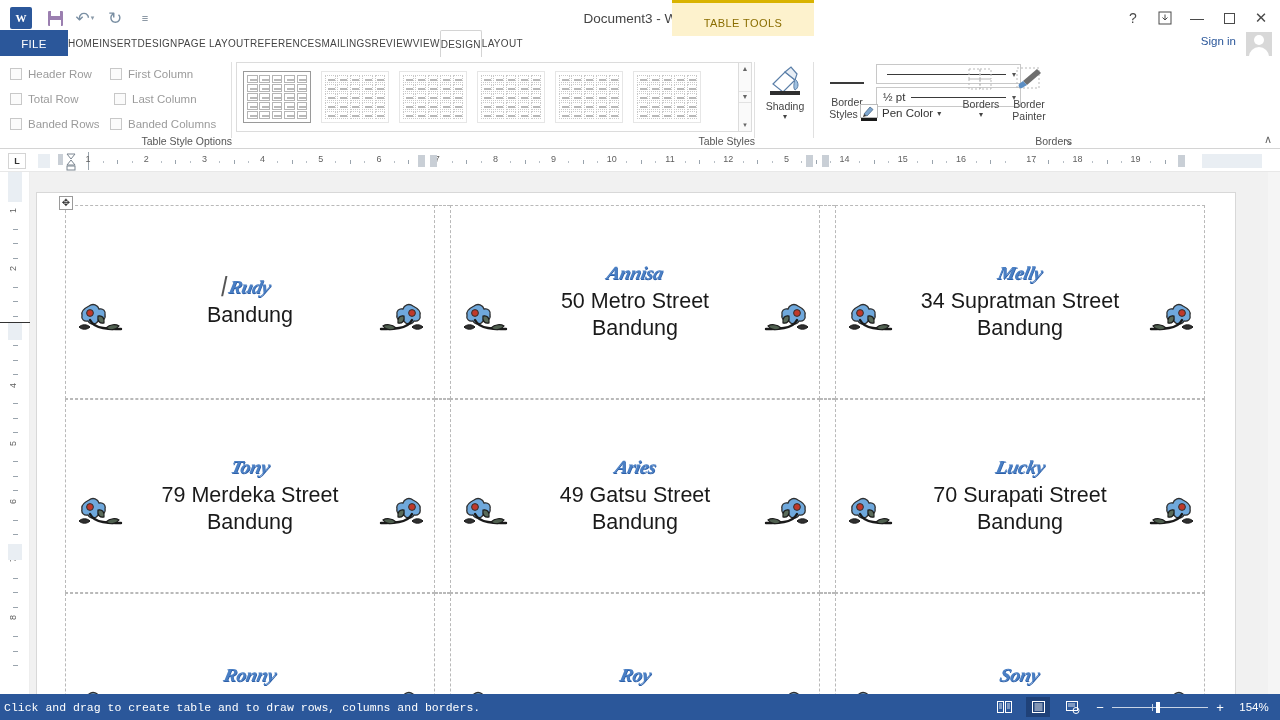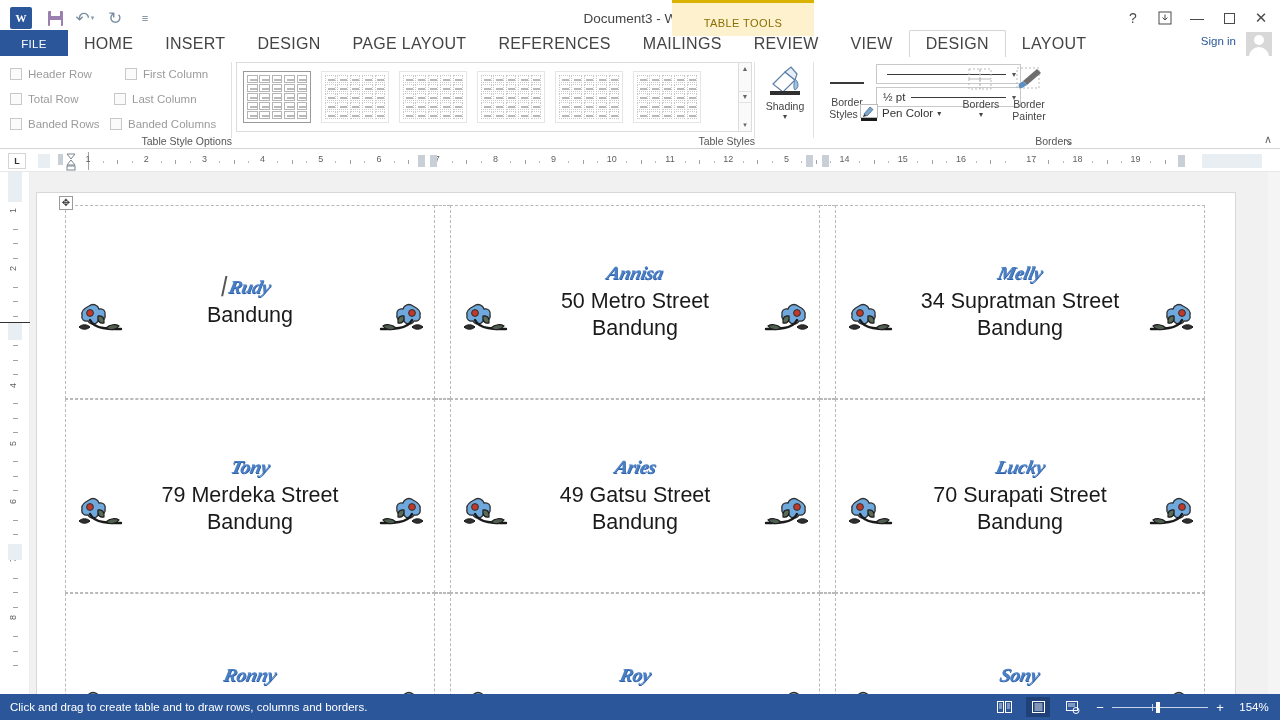--- a/index.html
+++ b/index.html
@@ -61,22 +61,22 @@
   .tabstrip {
     position: absolute; top: 30px; left: 0; width: 1280px; height: 27px;
     display: flex; align-items: stretch;
   }
   .tab-file {
     width: 68px; background: #2b579a; color: #fff;
     display: flex; align-items: center; justify-content: center;
     font-size: 11.5px; letter-spacing: .3px;
   }
   .tab {
-    padding: 0 16px; display: flex; align-items: center;
-    font-size: 16px; color: #444; letter-spacing: .3px; height: 27px; text-align: center;
+    padding: 0 0; display: flex; align-items: center;
+    font-size: 10px; color: #444; letter-spacing: .3px; height: 27px; text-align: center;
   }
   .tab.active {
     background: #fff; color: #2b579a;
     border-left: 1px solid #d4d4d4; border-right: 1px solid #d4d4d4; border-top: 1px solid #d4d4d4;
     border-top-left-radius: 2px; border-top-right-radius: 2px;
     position: relative; z-index: 5;
   }
   .tab.tt { color: #444; }
   .signin {
     position: absolute; right: 44px; top: 5px; font-size: 11.5px; color: #2b579a;
@@ -266,21 +266,21 @@
   }
   .flower { position: absolute; width: 48px; height: 34px; }
   .flower.left { left: 10px; top: 96px; }
   .flower.right { left: 312px; top: 96px; }
 
   
   .statusbar {
     position: absolute; bottom: 0; left: 0; width: 1280px; height: 26px;
     background: #2b579a; color: #fff; display: flex; align-items: center;
   }
-  .status-text { font-size: 11.5px; padding-left: 10px; white-space: nowrap; }
+  .status-text { font-size: 11.5px; padding-left: 4px; white-space: nowrap; font-family: Liberation Mono, monospace; }
   .status-right { position: absolute; right: 8px; display: flex; align-items: center; gap: 10px; }
   .view-btn {
     width: 24px; height: 20px; display: flex; align-items: center; justify-content: center;
     color: #fff; font-size: 13px;
   }
   .view-btn.active { background: #1f4178; }
   .zoom-slider { display: flex; align-items: center; gap: 6px; }
   .zs-minus, .zs-plus { font-size: 13px; color: #fff; width: 12px; text-align: center; }
   .zs-track { width: 96px; height: 1px; background: #c8d4e6; position: relative; }
   .zs-thumb { position: absolute; left: 44px; top: -5px; width: 4px; height: 11px; background: #fff; }
@@ -348,21 +348,21 @@
     <div class="avatar-ico"></div>
   </div>
 
   <div class="ribbon">
 
     <div class="rgroup tso">
       <div class="cbrow" style="left:10px; top:12px;">
         <span class="cbox"></span>
         <span class="cblabel">Header Row</span>
       </div>
-      <div class="cbrow" style="left:125px; top:12px;">
+      <div class="cbrow" style="left:110px; top:12px;">
         <span class="cbox"></span>
         <span class="cblabel">First Column</span>
       </div>
       <div class="cbrow" style="left:10px; top:37px;">
         <span class="cbox"></span>
         <span class="cblabel">Total Row</span>
       </div>
       <div class="cbrow" style="left:114px; top:37px;">
         <span class="cbox"></span>
         <span class="cblabel">Last Column</span>

